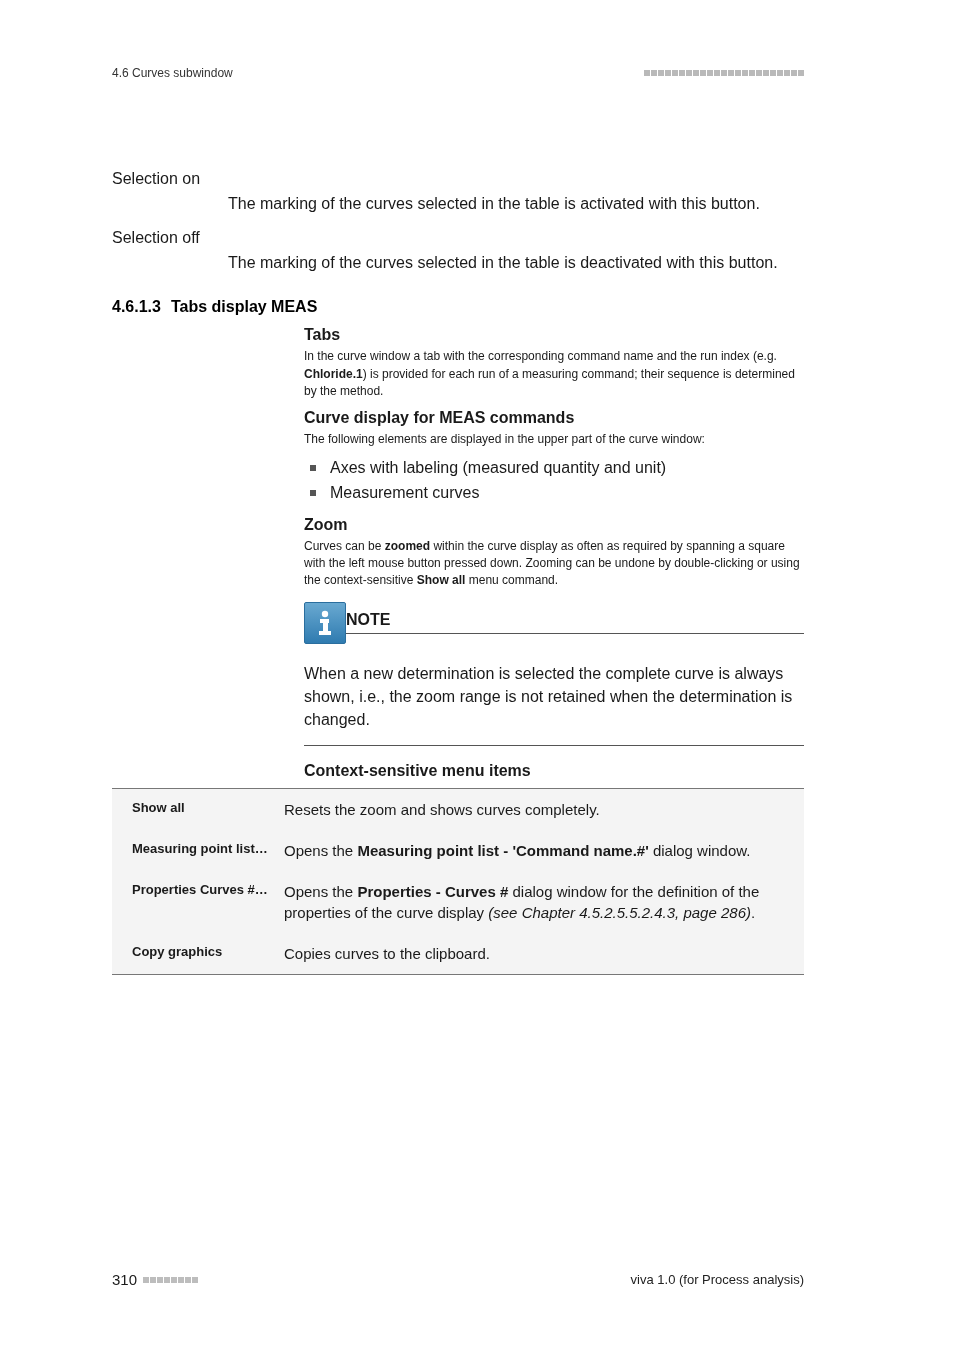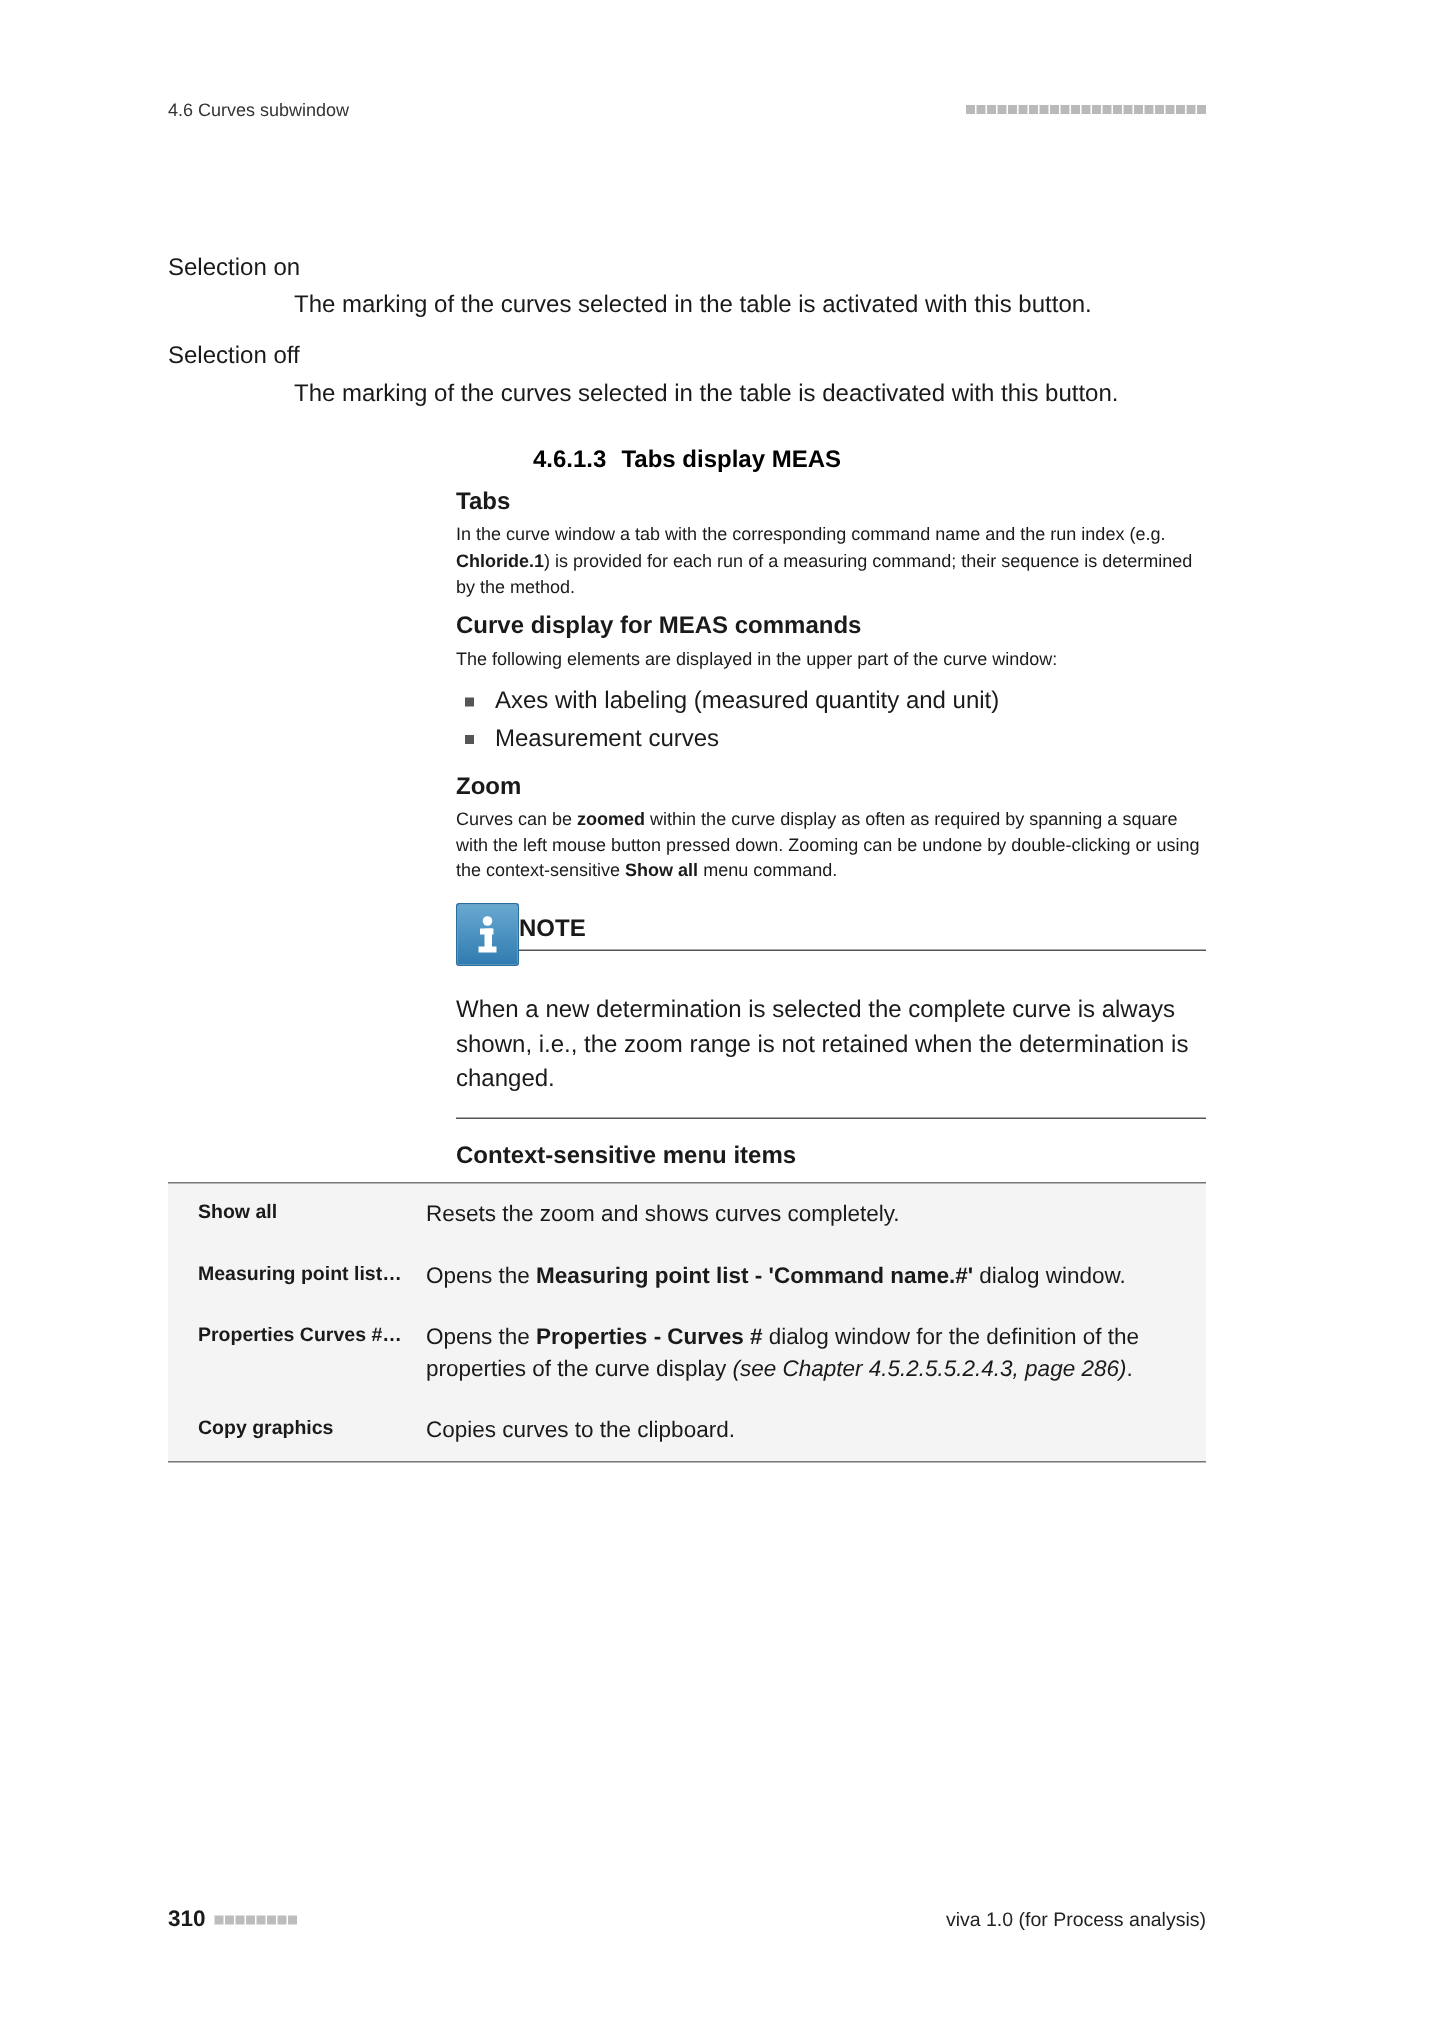--- a/index.html
+++ b/index.html
@@ -32,31 +32,30 @@
     padding: 110px 112px 0 112px;
   }
   
   .sel-block { margin-bottom: 14px; }
   .sel-label {
     font-weight: 400;
     font-size: 16px;
     margin-bottom: 4px;
   }
   .sel-text {
-    margin-left: 84px;
+    margin-left: 116px;
     font-size: 16px;
     line-height: 1.45;
   }
   
   .num-heading {
     display: flex;
     gap: 10px;
     margin-top: 24px;
     margin-bottom: 10px;
-    justify-content: center;
   }
   .num-heading .num {
     font-weight: 700;
     font-size: 16px;
     color: #000;
   }
   .num-heading .title {
     font-weight: 700;
     font-size: 16px;
     color: #000;
@@ -177,21 +176,21 @@
     justify-content: space-between;
     align-items: center;
     font-size: 13px;
   }
   .footer-left {
     display: flex;
     align-items: center;
     gap: 6px;
   }
   .footer-pagenum {
-    font-weight: 700;
+    font-weight: 400;
     font-size: 15px;
   }
   .footer-right {
     font-size: 13px;
     color: #222;
   }
   .sq-footer { width: 6px; height: 6px; background: #bdbdbd; }
   .sq-footer-row { display: flex; gap: 1px; }
 </style>
 </head>

